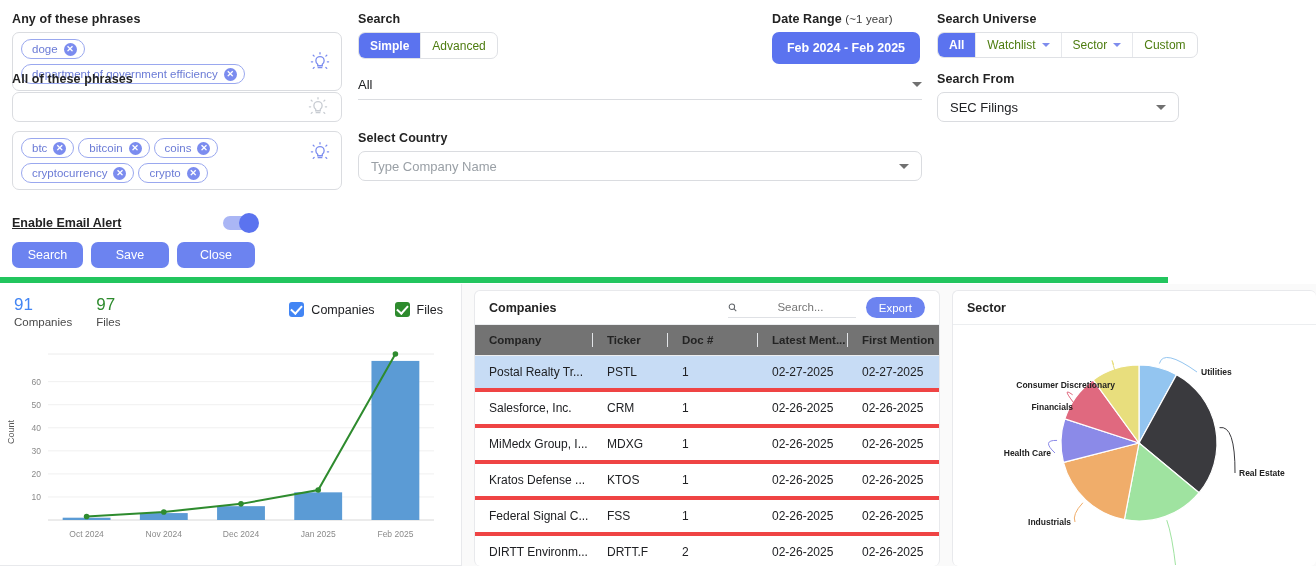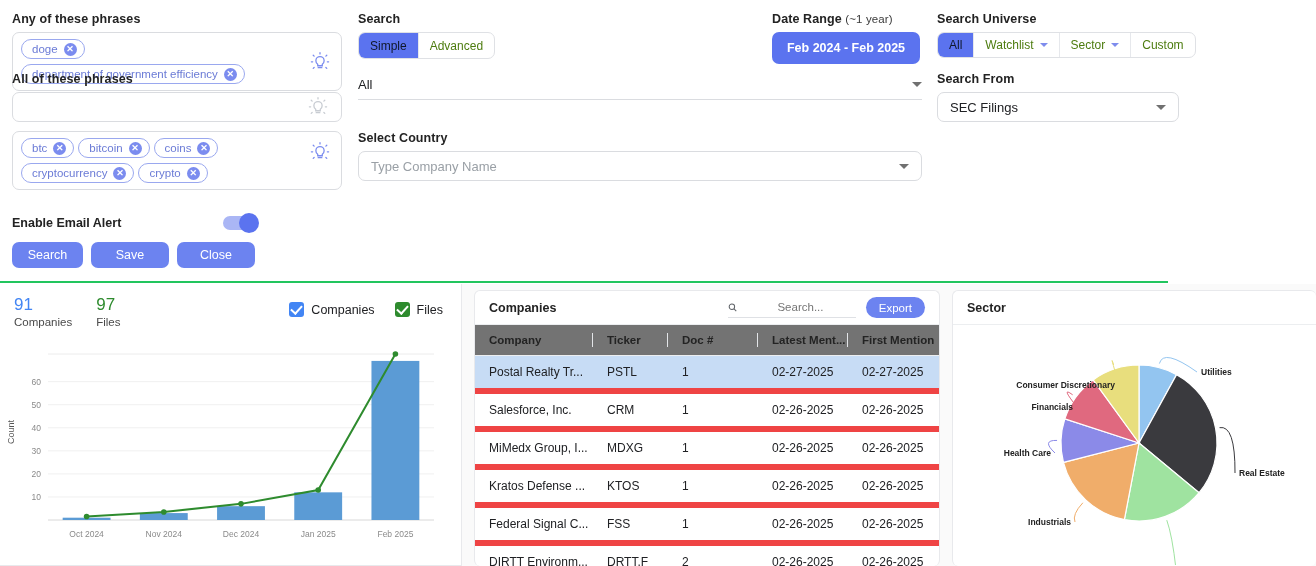--- a/index.html
+++ b/index.html
@@ -12,21 +12,21 @@
     font-family: "Liberation Sans", sans-serif;
     font-size: 13px;
     color: #202124;
   }
   .page { position: relative; width: 1316px; height: 566px; background:#fff; }
 
   
   .form-panel {
     position: absolute; left:0; top:0; width:1168px; height:283px;
     background:#fff;
-    border-bottom: 2px solid #22c55e;
+    border-bottom: 6px solid #22c55e;
   }
   .field-label {
     font-size: 12.5px; font-weight: 700; color:#232323;
     margin-bottom: 6px; letter-spacing: .1px;
   }
   .field-label .sub { font-weight: 400; font-size: 11.5px; color:#3b3b3b; }
 
   
   .chips-box {
     position: relative;
@@ -64,21 +64,21 @@
     display:inline-flex; border:1px solid #dfe1e5; border-radius:7px;
     overflow:hidden; height: 25px; background:#fff;
   }
   .seg > div {
     display:flex; align-items:center; gap:4px;
     padding: 0 11px; font-size:12px; color:#4d7c0f;
     border-right: 1px solid #e6e8ec; cursor:pointer;
     height:100%;
   }
   .seg > div:last-child { border-right: none; }
-  .seg > div.active { background:#5b73ef; color:#0f172a; font-weight:400; }
+  .seg > div.active { background:#5b73ef; color:#ffffff; font-weight:700; }
   .caret-sm {
     width:0;height:0;border-left:4px solid transparent;border-right:4px solid transparent;
     border-top:4px solid #7e8ced; display:inline-block; margin-left:2px;
   }
 
   
   .date-pill {
     background:#5b73ef; color:#fff; border-radius:7px;
     height: 32px; display:flex; align-items:center; justify-content:center;
     font-size:12.5px; font-weight:700; cursor:pointer; width: 148px;
@@ -96,21 +96,21 @@
     padding: 0 12px; font-size:13px; color:#202124; background:#fff;
   }
   .boxsel.placeholder { color:#9aa0a6; }
   .caret {
     width:0;height:0;border-left:5px solid transparent;border-right:5px solid transparent;
     border-top:5px solid #707070; display:inline-block;
   }
 
   
   .toggle-row { display:flex; align-items:center; gap: 0; }
-  .toggle-label { font-size:12.5px; font-weight:700; color:#232323; }
+  .toggle-label { font-size:12.5px; font-weight:700; color:#232323;text-decoration:underline; }
   .switch {
     width: 34px; height: 14px; border-radius:9px; background:#aab6f5;
     position:relative; margin-left: 102px; cursor:pointer;
   }
   .switch .knob {
     position:absolute; right:-2px; top:-3px; width:20px; height:20px;
     border-radius:50%; background:#5b73ef;
   }
 
   
@@ -155,21 +155,21 @@
   thead th {
     font-size:11.5px; font-weight:700; color:#232323;
     text-align:left; padding: 9px 0 9px 14px; background:#737373;
     border-bottom:1px solid #eceef0; position:relative;
   }
   thead th .divtick {
     position:absolute; right:0; top:8px; bottom:8px; width:1px; background:#e3e5e8;
   }
   tbody td {
     font-size:12px; color:#202124; padding: 9px 0 9px 14px;
-    border-bottom: 6px solid #ef4444; white-space:nowrap;
+    border-bottom: 4px solid #ef4444; white-space:nowrap;
   }
   tbody tr.sel td { background:#c7dcf5; }
   .tsearch {
     display:flex; align-items:center; gap: 8px;
     border-bottom:1px solid #dfe1e5; height:20px; width:128px;
   }
   .tsearch input {
     border:none; outline:none; font-size:11.5px; color:#9aa0a6;
     font-family:"Liberation Sans",sans-serif; width:100%; background:transparent;text-align:center;
   }

